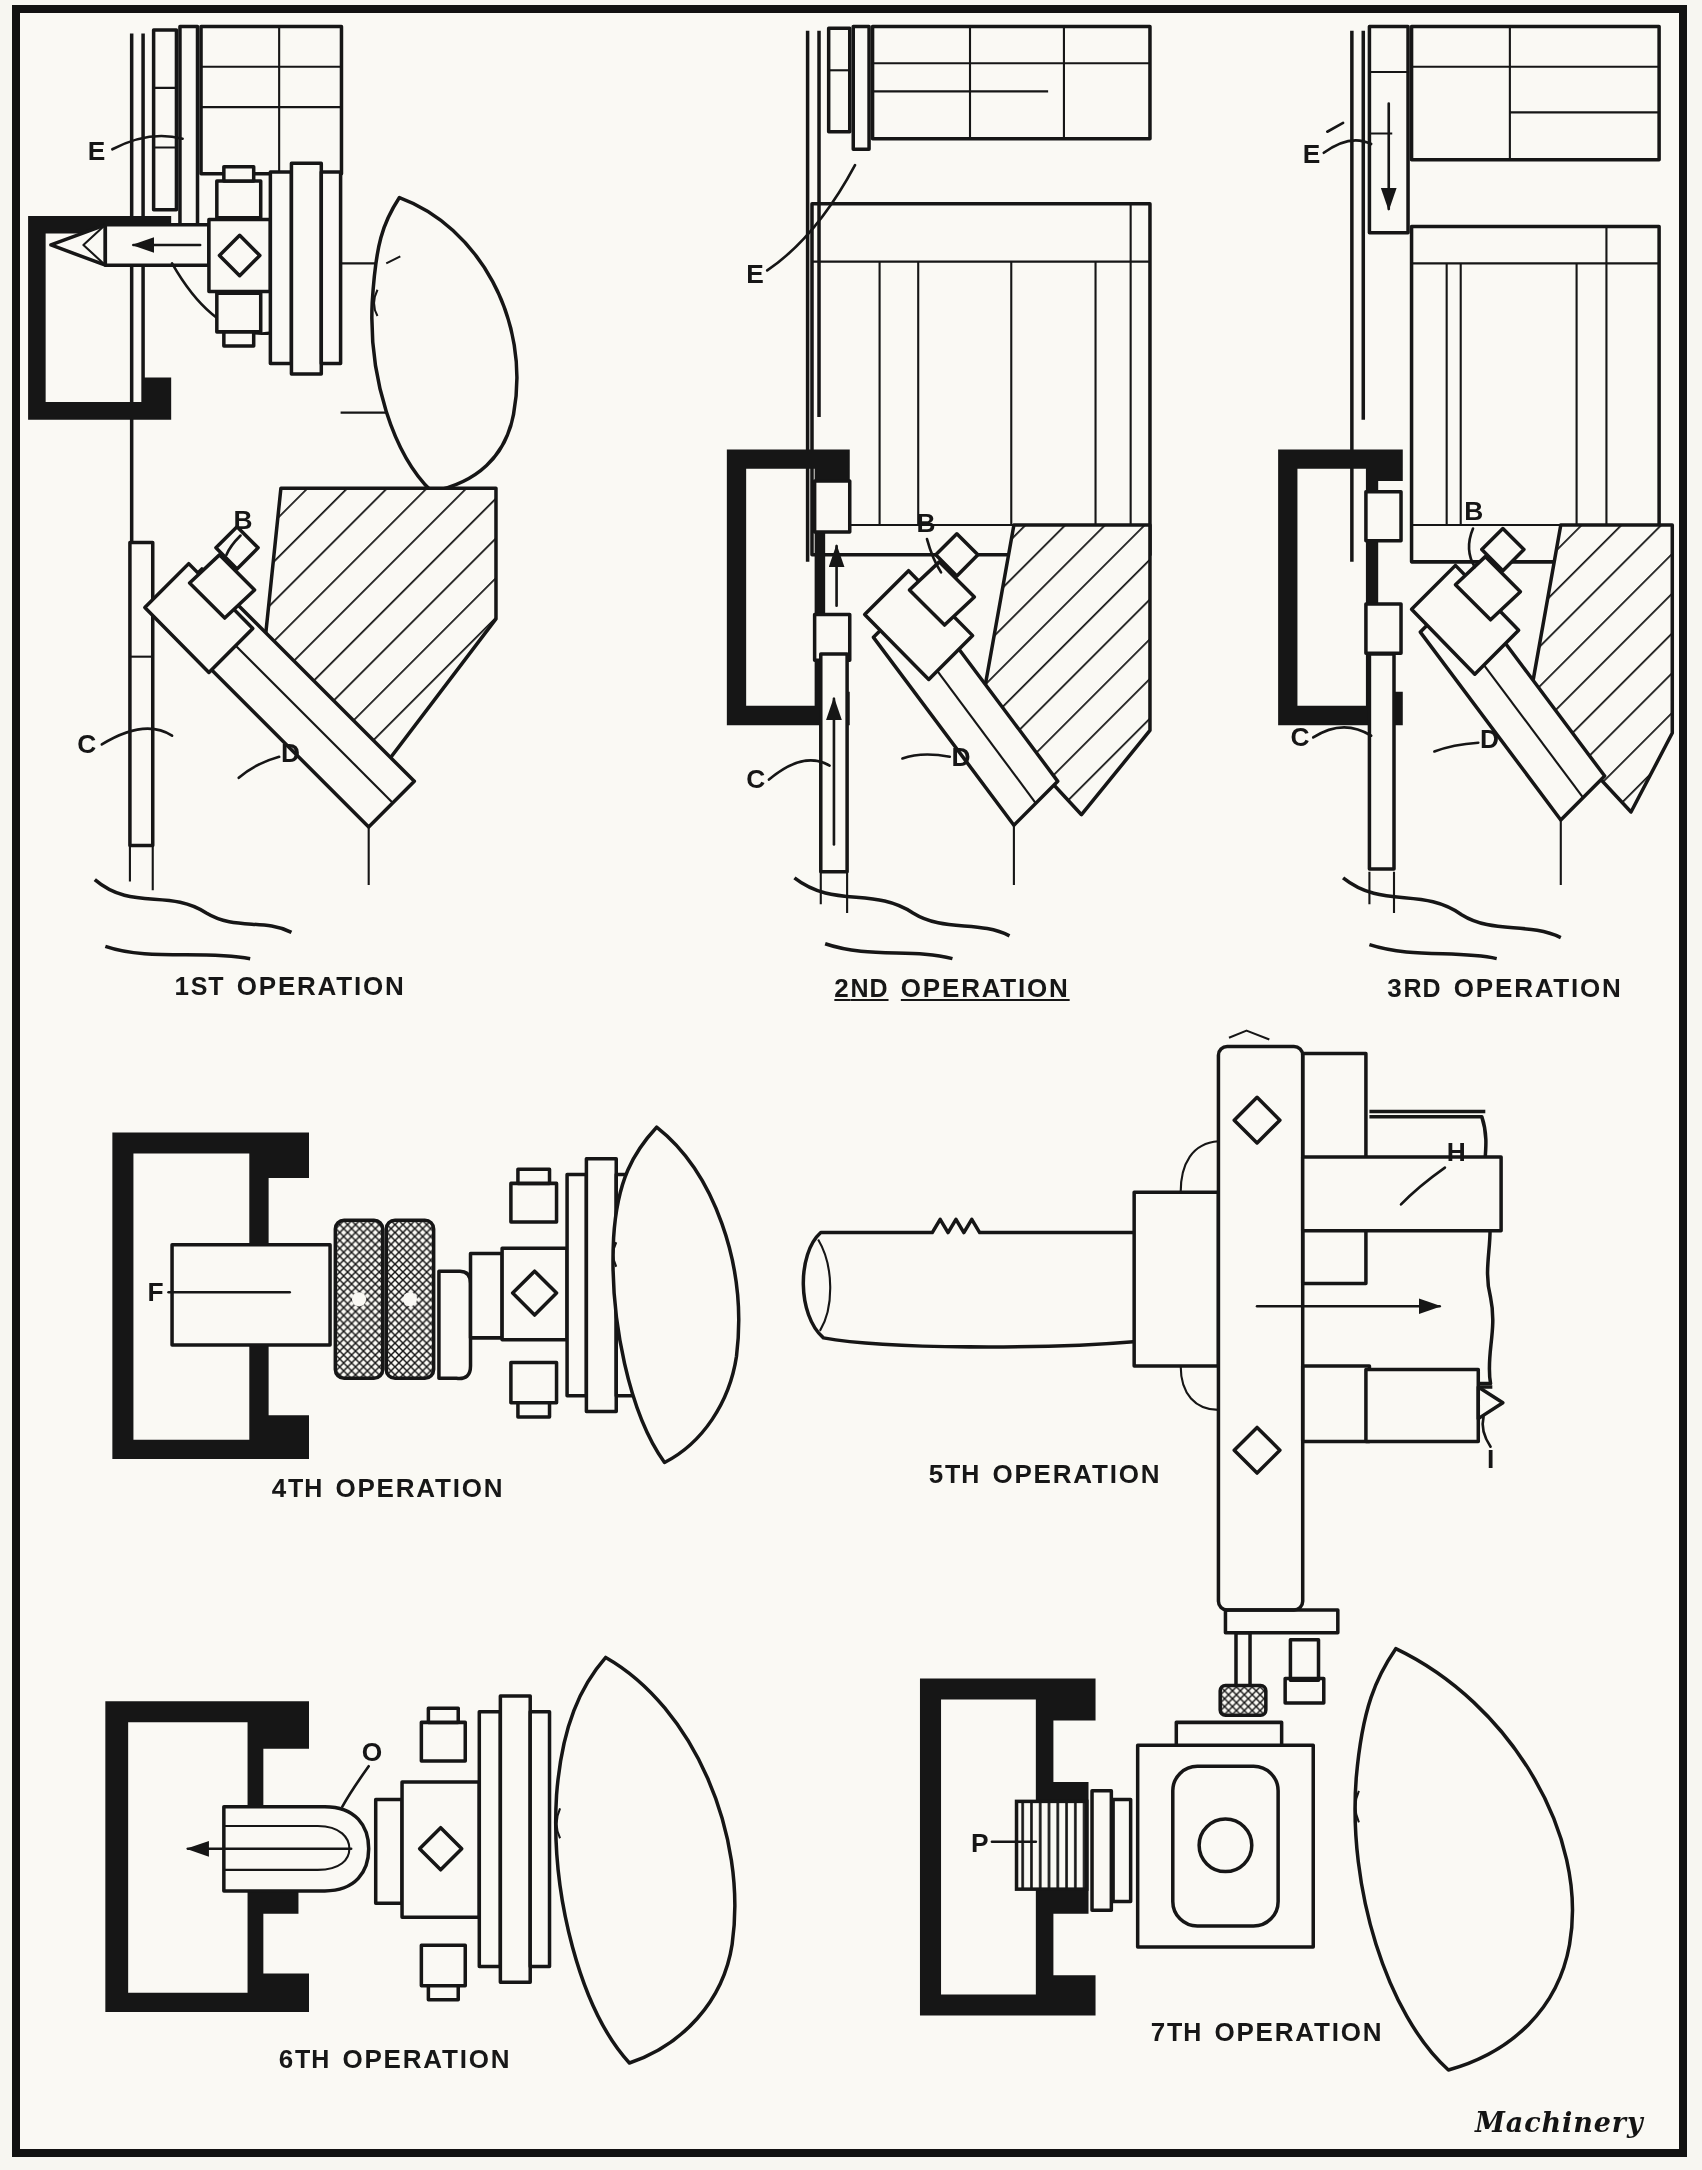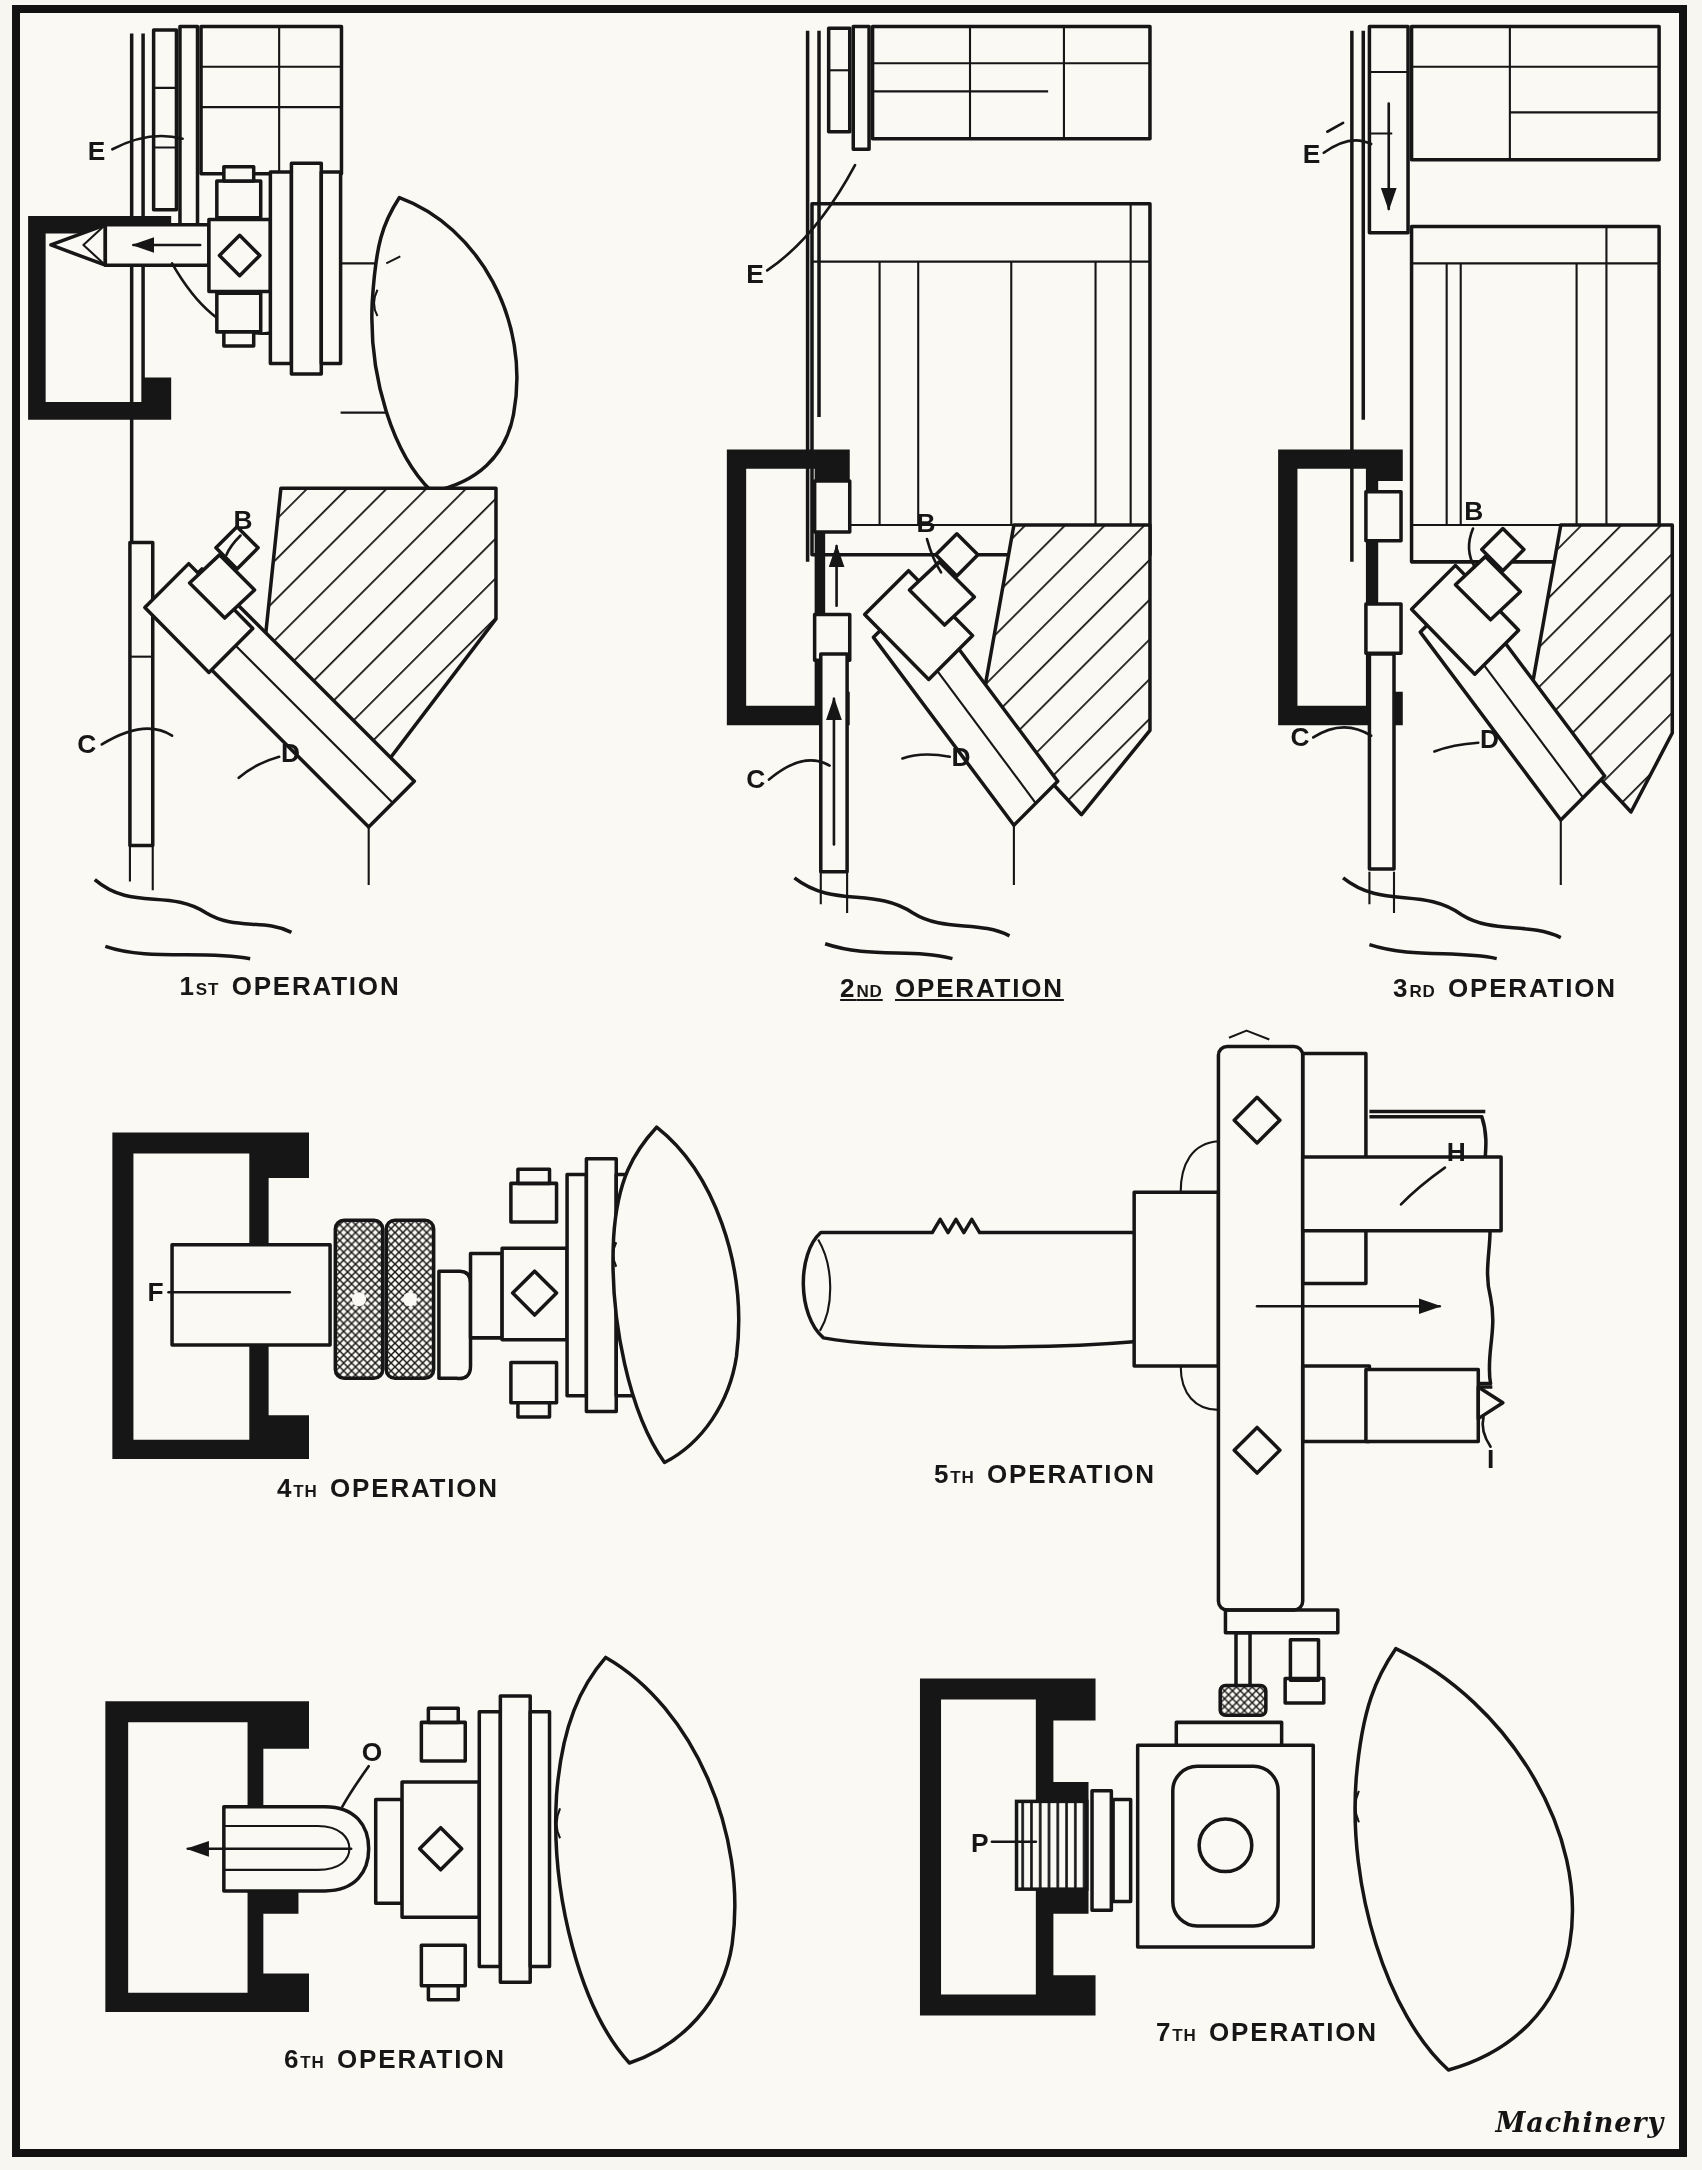--- a/index.html
+++ b/index.html
@@ -9,23 +9,23 @@
          border:8px solid #121212;box-sizing:border-box;background:#faf9f4;}
   svg.art{position:absolute;left:0;top:0;}
   .ln{fill:none;stroke:#161616;stroke-width:4;stroke-linejoin:round;}
   .thin{fill:none;stroke:#161616;stroke-width:2.4;stroke-linejoin:round;}
   .blk{fill:#161616;stroke:none;}
   .wht{fill:#faf9f4;stroke:#161616;stroke-width:4;stroke-linejoin:round;}
   .ldr{fill:none;stroke:#161616;stroke-width:3;stroke-linecap:round;}
   .lbl{font:bold 30px "Liberation Sans",sans-serif;fill:#161616;stroke:none;}
   .caption{position:absolute;transform:translateX(-50%);white-space:nowrap;
            font-weight:700;font-size:26px;letter-spacing:1.8px;color:#171717;}
-  .caption .suf{font-size:17px;letter-spacing:0.9px;}
+  .caption .suf{font-size:25px;letter-spacing:0.9px;}
   .caption .word{margin-left:12.3px;margin-top:32px;}
-  .credit{position:absolute;left:1475px;top:2107px;width:189px;text-align:right;
+  .credit{position:absolute;left:1475px;top:2107px;width:189px;
           font-family:"DejaVu Serif",serif;font-style:italic;font-weight:bold;
           font-size:27px;color:#141414;letter-spacing:0.9px;}
 </style>
 </head>
 <body>
 
 <div class="frame"></div>
 
 <svg class="art" width="1703" height="2171" viewBox="0 0 1940 2473">
   <defs>

